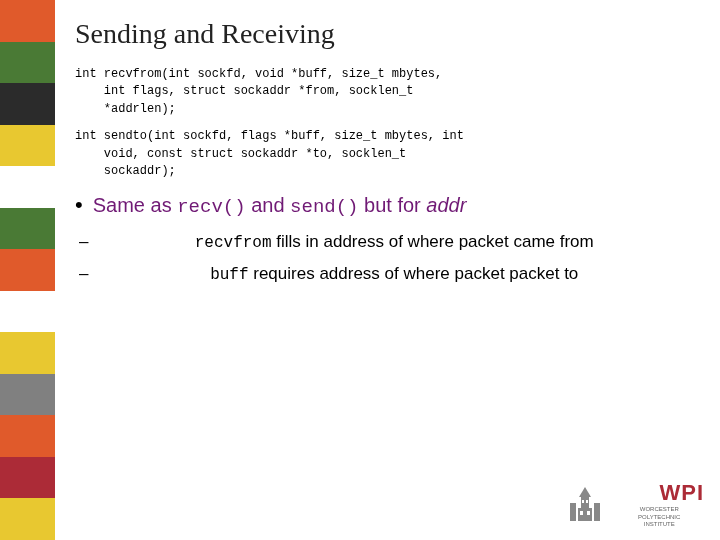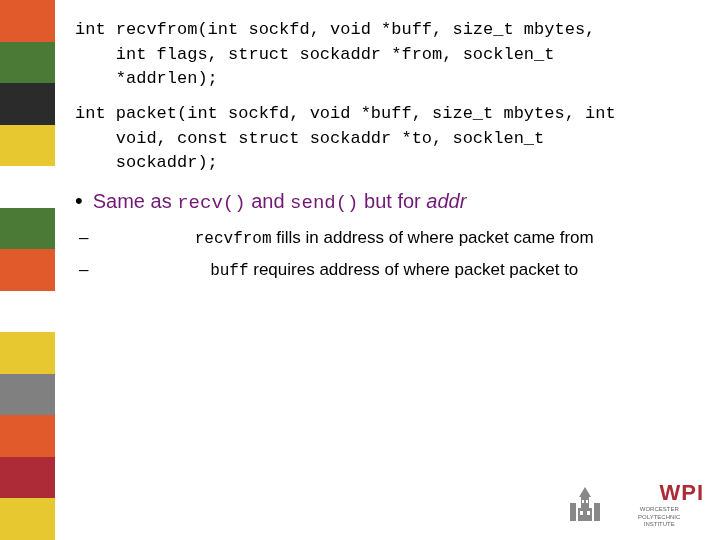--- a/index.html
+++ b/index.html
@@ -36,21 +36,21 @@
     .page-title {
       font-size: 28px;
       font-weight: normal;
       color: #222;
       margin-bottom: 16px;
       font-family: Georgia, serif;
     }
 
     .code-block {
       font-family: 'Courier New', Courier, monospace;
-      font-size: 17px;
+      font-size: 12px;
       color: #000;
       line-height: 1.45;
       margin-bottom: 10px;
       white-space: pre;
     }
 
     .bullet-section {
       margin-top: 12px;
     }
 
@@ -157,26 +157,27 @@
   <div class="sidebar-block" style="background:#ffffff;"></div>
   <div class="sidebar-block" style="background:#E8C830;"></div>
   <div class="sidebar-block" style="background:#808080;"></div>
   <div class="sidebar-block" style="background:#E05A2B;"></div>
   <div class="sidebar-block" style="background:#AC2B37;"></div>
   <div class="sidebar-block" style="background:#E8C830;"></div>
 </div>
 
 <div class="main">
 
+  <h1 class="page-title">Sending and Receiving</h1>
 
   <div class="code-block"><span>int recvfrom(int sockfd, void *buff, size_t mbytes,</span>
 <span>    int flags, struct sockaddr *from, socklen_t</span>
 <span>    *addrlen);</span></div>
 
-  <div class="code-block"><span>int packet(int sockfd, void *buff, size_t mbytes, int</span>
+  <div class="code-block"><span>int sendto(int sockfd, flags *buff, size_t mbytes, int</span>
 <span>    void, const struct sockaddr *to, socklen_t</span>
 <span>    sockaddr);</span></div>
 
   <div class="bullet-section">
     <div class="bullet-item">
       <span class="bullet-dot">•</span>
       <span class="bullet-text">
         <span>Same as </span><span class="mono">recv()</span><span> and </span><span class="mono">send()</span><span> but for </span><span class="italic-text">addr</span>
       </span>
     </div>

